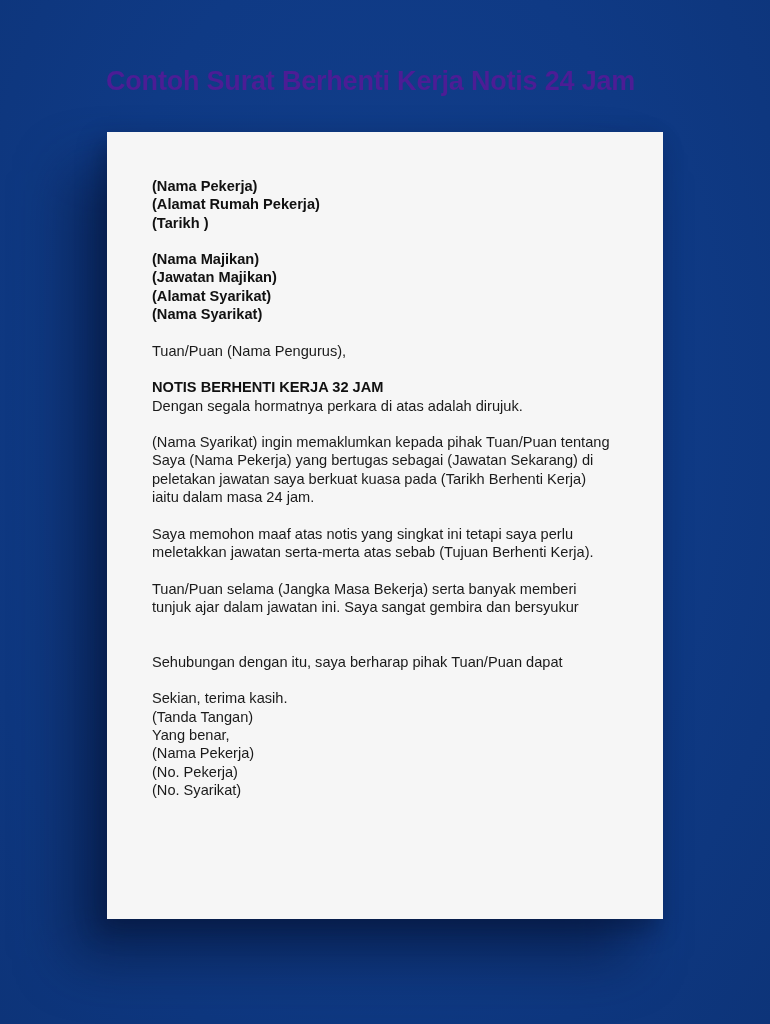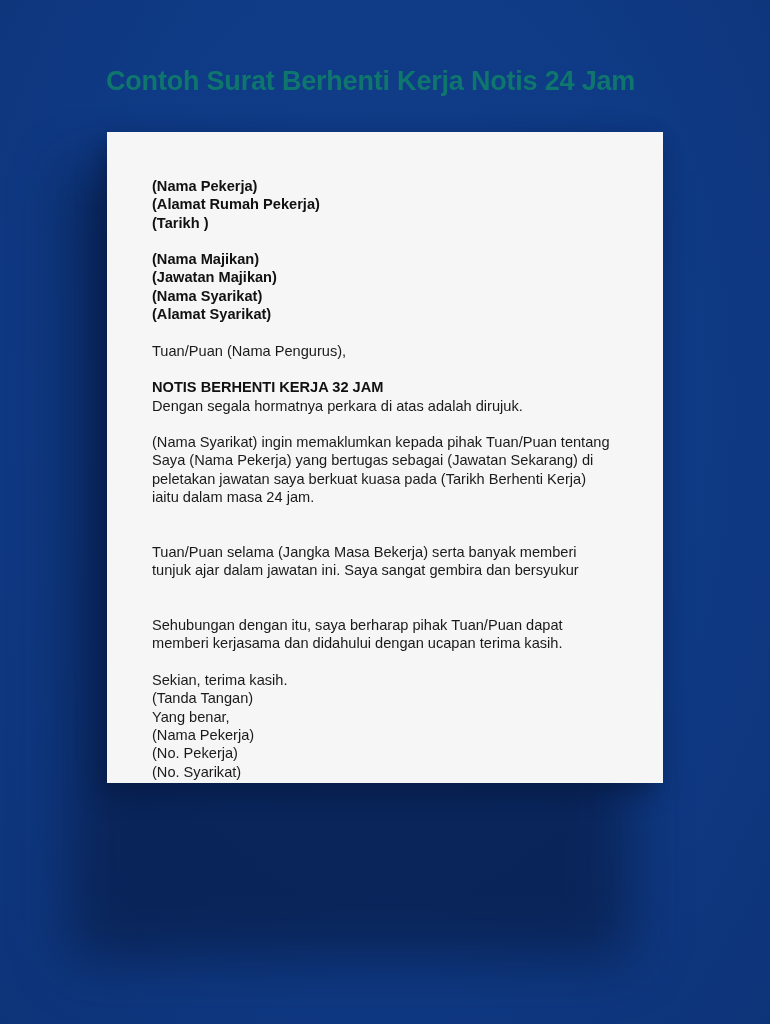--- a/index.html
+++ b/index.html
@@ -16,39 +16,39 @@
   }
   .page-title {
     position: absolute;
     left: 106px;
     top: 66px;
     margin: 0;
     font-family: "Liberation Sans", sans-serif;
     font-weight: 700;
     font-size: 27px;
     letter-spacing: -0.2px;
-    color: #0f766e;
+    color: #4c1d95;
     white-space: nowrap;
   }
   .paper-shadow {
     position: absolute;
     left: 70px;
     top: 170px;
     width: 560px;
     height: 790px;
     background: rgba(5, 20, 55, 0.55);
     filter: blur(28px);
     border-radius: 10px;
   }
   .paper {
     position: absolute;
     left: 107px;
     top: 132px;
     width: 556px;
-    height: 651px;
+    height: 787px;
     background: #f6f6f6;
     box-shadow: -6px 10px 22px rgba(4, 18, 50, 0.45);
   }
   .letter {
     position: absolute;
     left: 45px;
     top: 45px;
     width: 480px;
     font-family: "Liberation Sans", sans-serif;
     font-size: 14.6px;
@@ -83,22 +83,22 @@
       <span class="line bold">(Nama Pekerja)</span>
       <span class="line bold">(Alamat Rumah Pekerja)</span>
       <span class="line bold">(Tarikh )</span>
     </div>
 
     <span class="gap"></span>
 
     <div>
       <span class="line bold">(Nama Majikan)</span>
       <span class="line bold">(Jawatan Majikan)</span>
+      <span class="line bold">(Alamat Syarikat)</span>
       <span class="line bold">(Nama Syarikat)</span>
-      <span class="line bold">(Alamat Syarikat)</span>
     </div>
 
     <span class="gap"></span>
 
     <span class="line">Tuan/Puan (Nama Pengurus),</span>
 
     <span class="gap"></span>
 
     <span class="line bold">NOTIS BERHENTI KERJA 32 JAM</span>
     <span class="line">Dengan segala hormatnya perkara di atas adalah dirujuk.</span>
@@ -107,36 +107,39 @@
 
     <div>
       <span class="line">(Nama Syarikat) ingin memaklumkan kepada pihak Tuan/Puan tentang</span>
       <span class="line">Saya (Nama Pekerja) yang bertugas sebagai (Jawatan Sekarang) di</span>
       <span class="line">peletakan jawatan saya berkuat kuasa pada (Tarikh Berhenti Kerja)</span>
       <span class="line">iaitu dalam masa 24 jam.</span>
     </div>
 
     <span class="gap"></span>
 
+    <div>
+      <span class="line">Saya memohon maaf atas notis yang singkat ini tetapi saya perlu</span>
+      <span class="line">meletakkan jawatan serta-merta atas sebab (Tujuan Berhenti Kerja).</span>
+    </div>
 
     <span class="gap"></span>
 
     <div>
       <span class="line">Tuan/Puan selama (Jangka Masa Bekerja) serta banyak memberi</span>
       <span class="line">tunjuk ajar dalam jawatan ini. Saya sangat gembira dan bersyukur</span>
     </div>
 
     <span class="gap"></span>
 
 
     <span class="gap"></span>
 
     <div>
       <span class="line">Sehubungan dengan itu, saya berharap pihak Tuan/Puan dapat</span>
-      <span class="line">memberi kerjasama dan didahului dengan ucapan terima kasih.</span>
     </div>
 
     <span class="gap"></span>
 
     <div>
       <span class="line">Sekian, terima kasih.</span>
       <span class="line">(Tanda Tangan)</span>
       <span class="line">Yang benar,</span>
       <span class="line">(Nama Pekerja)</span>
       <span class="line">(No. Pekerja)</span>

